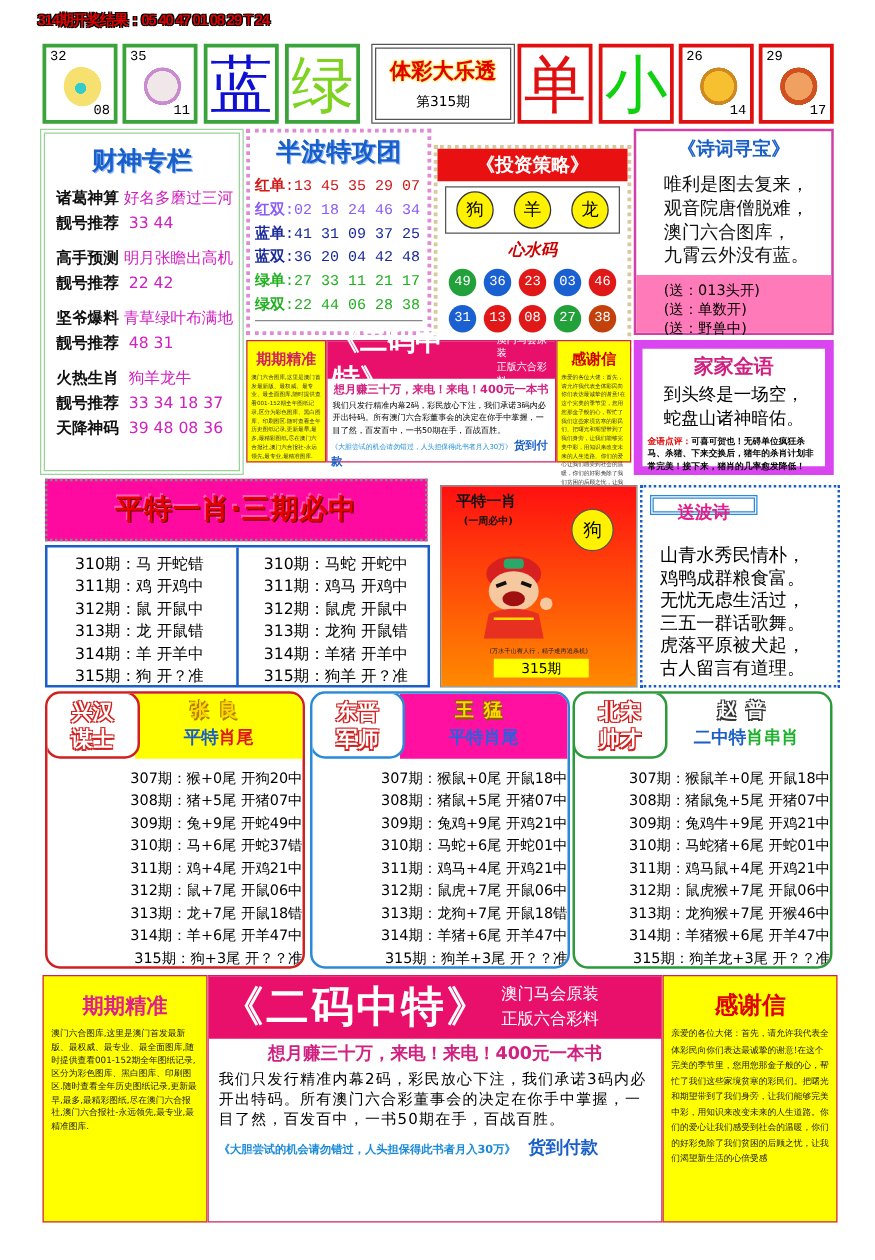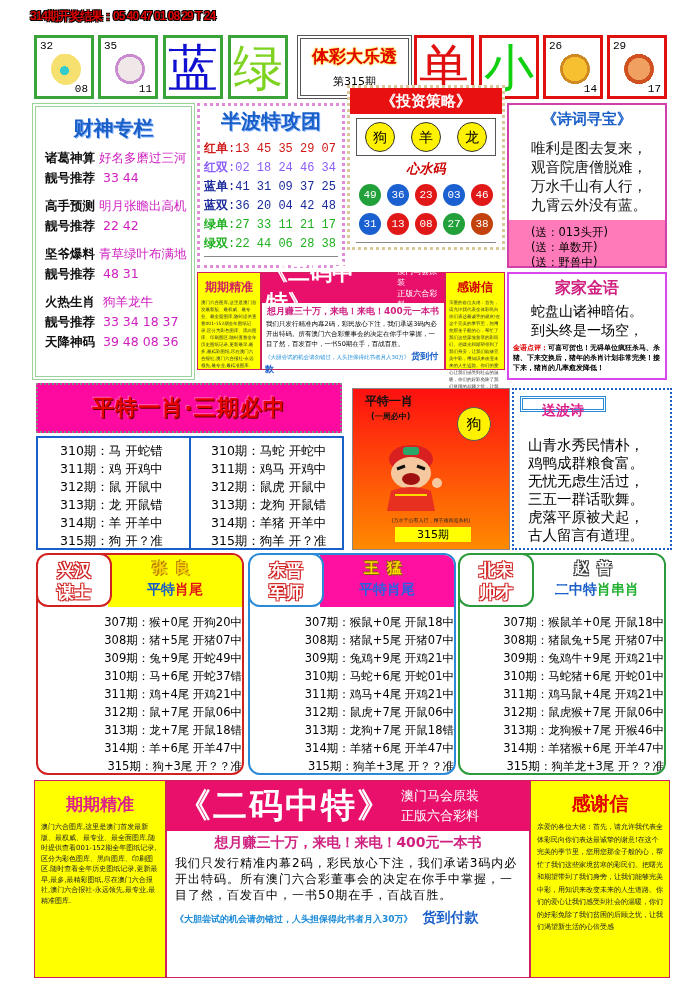--- a/index.html
+++ b/index.html
@@ -21,21 +21,21 @@
   .cs .row .k { font-weight: bold; color: #111; }
   .cs .row .v { color: #d020c0; }
   .cs .gap { height: 8px; }
 
   .bb { left: 197px; top: 103px; width: 148px; height: 165px; border: 3px dotted #e08ad8; background: #fff; }
   .bb h2 { text-align: center; color: #1a5fc8; font-size: 20px; margin: 2px 0 4px; text-shadow: 1px 1px 0 #8bb8ff; }
   .bb .row { font-size: 12px; height: 19px; line-height: 19px; padding-left: 4px; font-family: "Liberation Mono", monospace; white-space: nowrap; }
   .bb .row b { font-family: "DejaVu Sans", sans-serif; }
   .bb hr { border: 0; border-top: 1px solid #888; margin: 3px 4px; }
 
-  .tz { left: 347px; top: 85px; width: 158px; height: 165px; border: 3px dotted #d8c89a; background: #fff; }
+  .tz { left: 347px; top: 116px; width: 158px; height: 165px; border: 3px dotted #d8c89a; background: #fff; }
   .tz .hd { background: #e81010; color: #fff; text-align: center; font-size: 15px; font-weight: bold; height: 26px; line-height: 26px; font-family: "DejaVu Serif", serif; }
   .tz .zodiac { margin: 4px 6px; border: 1px solid #555; height: 38px; display: flex; justify-content: space-around; align-items: center; }
   .tz .zodiac span { width: 30px; height: 30px; border-radius: 50%; background: #fff200; border: 1px solid #333; text-align: center; line-height: 28px; font-size: 14px; }
   .tz .sub { text-align: center; color: #c00; font-size: 13px; font-style: italic; margin: 2px 0 6px; font-family: "DejaVu Serif", serif; font-weight: bold; }
   .tz .balls { display: flex; justify-content: space-around; padding: 0 6px; margin-bottom: 7px; }
   .tz .ball { width: 22px; height: 22px; border-radius: 50%; color: #fff; font-size: 11px; text-align: center; line-height: 22px; font-family: "Liberation Mono", monospace; }
   .tz hr { border: 0; border-top: 1px solid #888; margin: 0 6px; }
 
   .sc { left: 507px; top: 103px; width: 160px; height: 165px; border: 2px solid #d040a8; background: #fff; }
   .sc h2 { text-align: center; color: #1a5fc8; font-size: 15px; margin-top: 5px; font-weight: bold; }
@@ -51,21 +51,21 @@
   .ad .ry .p { font-size: 4.5px; line-height: 7px; padding: 3px; color: #333; }
   .ad .mid { position: absolute; left: 64px; right: 60px; top: 0; height: 98px; background: #fff; border: 1px solid #d02060; }
   .ad .mid .bar { background: #e8106a; height: 30px; color: #fff; display: flex; align-items: center; }
   .ad .mid .bar .big { font-size: 22px; font-weight: bold; padding-left: 4px; }
   .ad .mid .bar .sm { font-size: 8px; line-height: 11px; padding-left: 3px; }
   .ad .mid .sl { color: #d02080; font-size: 9px; font-weight: bold; text-align: center; margin-top: 2px; }
   .ad .mid .body { font-size: 6.5px; line-height: 10px; padding: 1px 4px; }
   .ad .mid .foot { font-size: 5.5px; color: #1a8ad8; padding: 0 3px; }
   .ad .mid .foot b { color: #1a5fc8; font-size: 9px; }
 
-  .jj { left: 507px; top: 272px; width: 160px; height: 108px; border: 2px solid #d946ef; background: #fff; text-align: center; }
+  .jj { left: 507px; top: 272px; width: 160px; height: 108px; border: 7px solid #d946ef; background: #fff; text-align: center; }
   .jj h2 { color: #d02080; font-size: 16px; margin-top: 4px; font-family: "DejaVu Serif", serif; }
   .jj .poem { font-size: 14px; line-height: 19px; margin-top: 3px; }
   .jj .note { font-size: 7px; text-align: left; padding: 3px 4px; line-height: 10px; font-weight: bold; }
   .jj .note span { color: #e00000; }
 
   .pt { left: 36px; top: 383px; width: 306px; height: 50px; background: #ff0aa0; border: 2px dotted #888; text-align: center; }
   .pt span { font-size: 22px; font-weight: bold; color: #e80000; line-height: 46px; text-shadow: 1px 1px 0 #600, -1px -1px 0 #fff5; letter-spacing: 1px; }
 
   .tbl { left: 36px; top: 436px; width: 308px; height: 114px; border: 2px solid #1a5fc8; background: #fff; display: flex; }
   .tbl .col { flex: 1; padding-top: 4px; }
@@ -201,21 +201,21 @@
     <span class="ball" style="background:#c2410c">38</span>
   </div>
   <hr>
 </div>
 
 <div class="abs sc">
   <h2>《诗词寻宝》</h2>
   <div class="poem">
     <div>唯利是图去复来，</div>
     <div>观音院唐僧脱难，</div>
-    <div>万水千山有人行，</div>
+    <div>澳门六合图库，</div>
     <div>九霄云外没有蓝。</div>
   </div>
   <div class="gift">
     <div>(送：013头开)</div>
     <div>(送：单数开)</div>
     <div>(送：野兽中)</div>
   </div>
 </div>
 
 <div class="abs ad">
@@ -234,22 +234,22 @@
   </div>
   <div class="ry">
     <div class="h">感谢信</div>
     <div class="p">亲爱的各位大佬：首先，请允许我代表全体彩民向你们表达最诚挚的谢意!在这个完美的季节里，您用您那金子般的心，帮忙了我们这些家境贫寒的彩民们。把曙光和期望带到了我们身旁，让我们能够完美中彩，用知识来改变未来的人生道路。你们的爱心让我们感受到社会的温暖，你们的好彩免除了我们贫困的后顾之忧，让我们渴望新生活的心倍受感</div>
   </div>
 </div>
 
 <div class="abs jj">
   <h2>家家金语</h2>
   <div class="poem">
+    <div>到头终是一场空，</div>
     <div>蛇盘山诸神暗佑。</div>
-    <div>到头终是一场空，</div>
   </div>
   <div class="note"><span>金语点评：</span><i style="font-style:normal">可喜可贺也！无碍单位疯狂杀马、杀猪、下来交换后，猪年的杀肖计划非常完美！接下来，猪肖的几率愈发降低！</i></div>
 </div>
 
 <div class="abs pt"><span>平特一肖·三期必中</span></div>
 <div class="abs tbl">
   <div class="col">
     <div class="row">310期：马 开蛇错</div>
     <div class="row">311期：鸡 开鸡中</div>
     <div class="row">312期：鼠 开鼠中</div>

